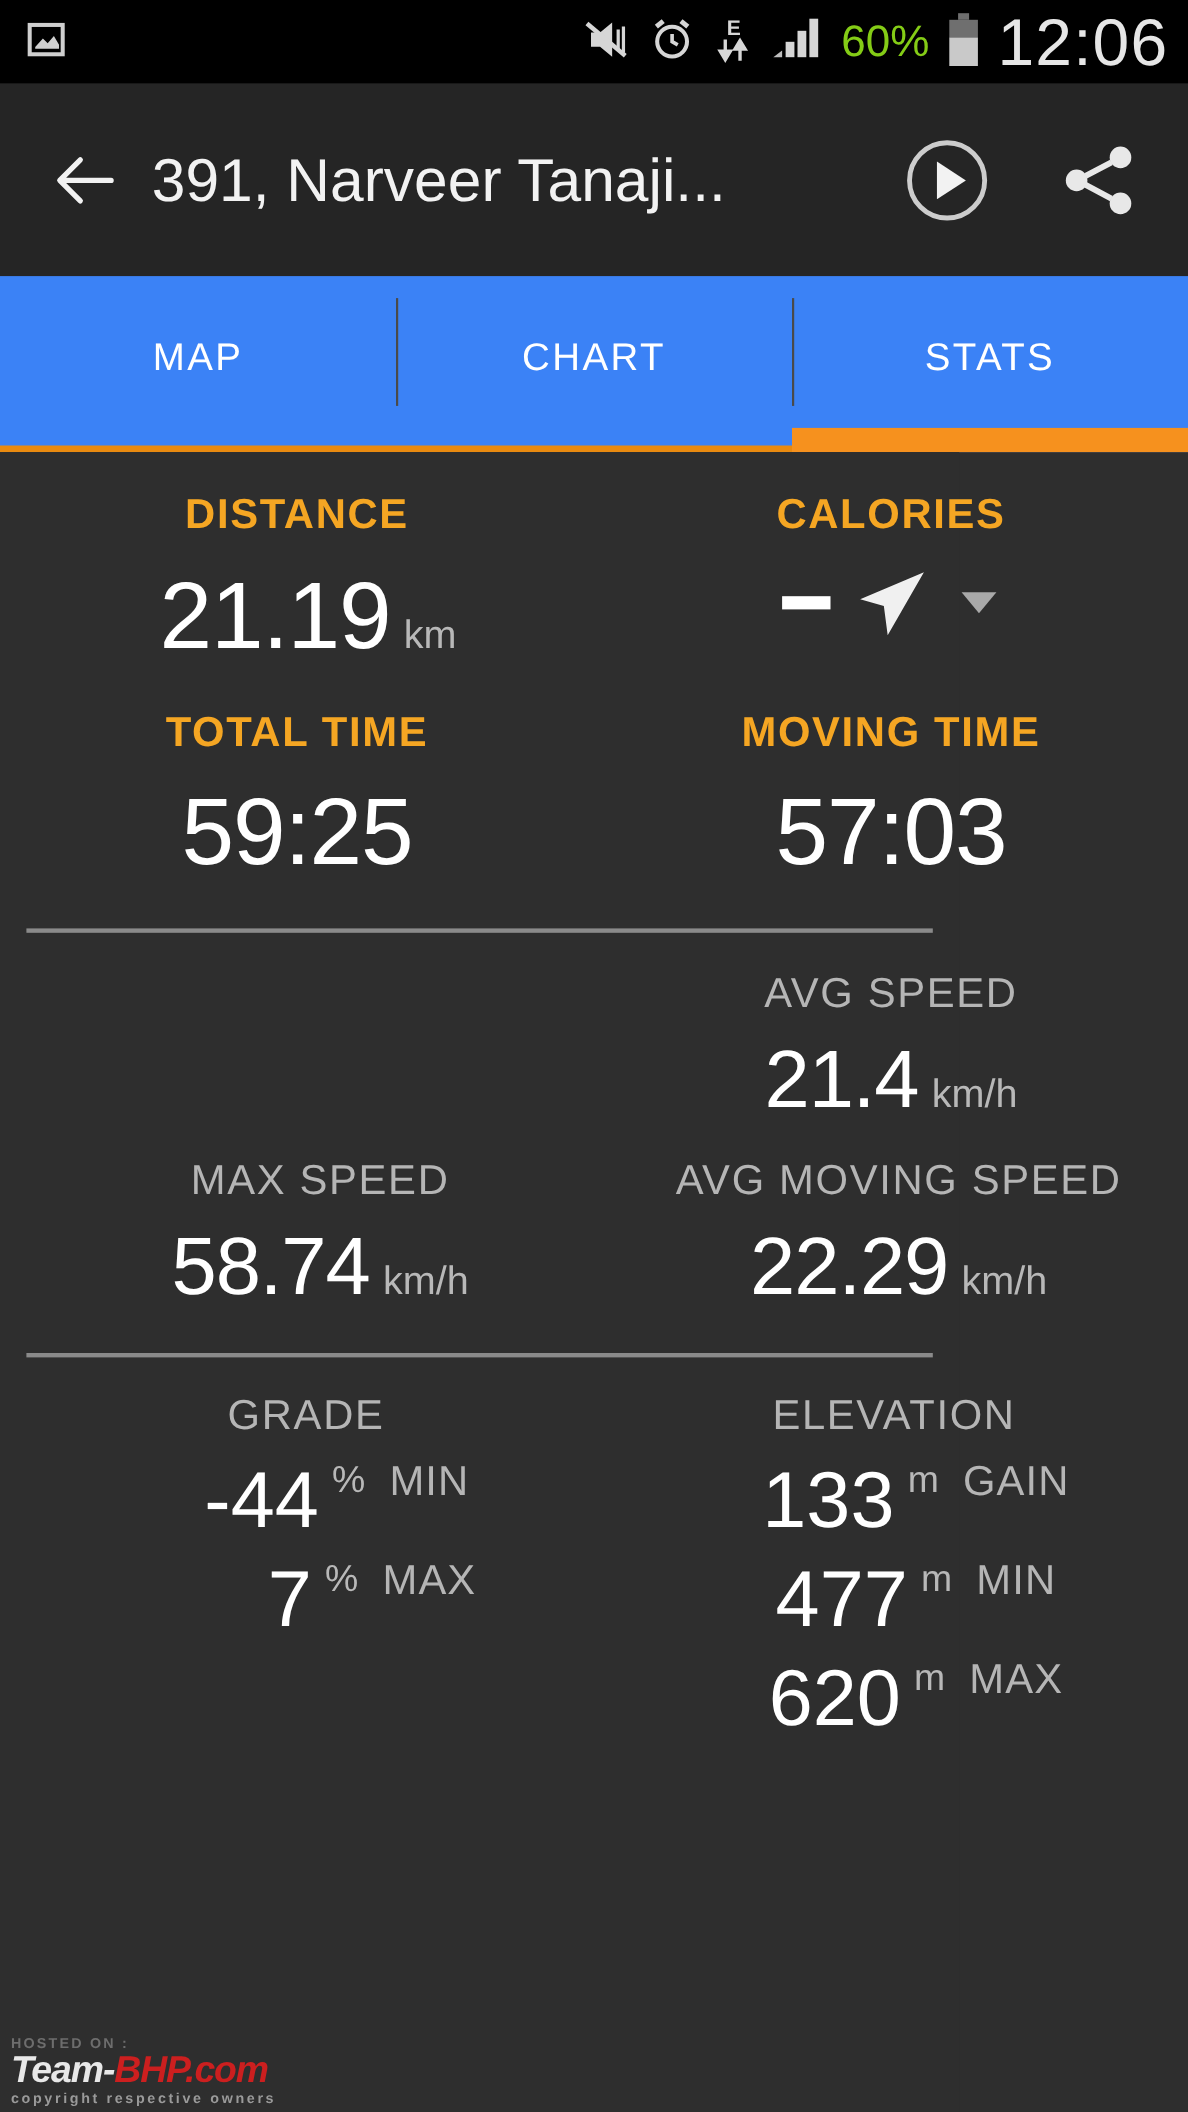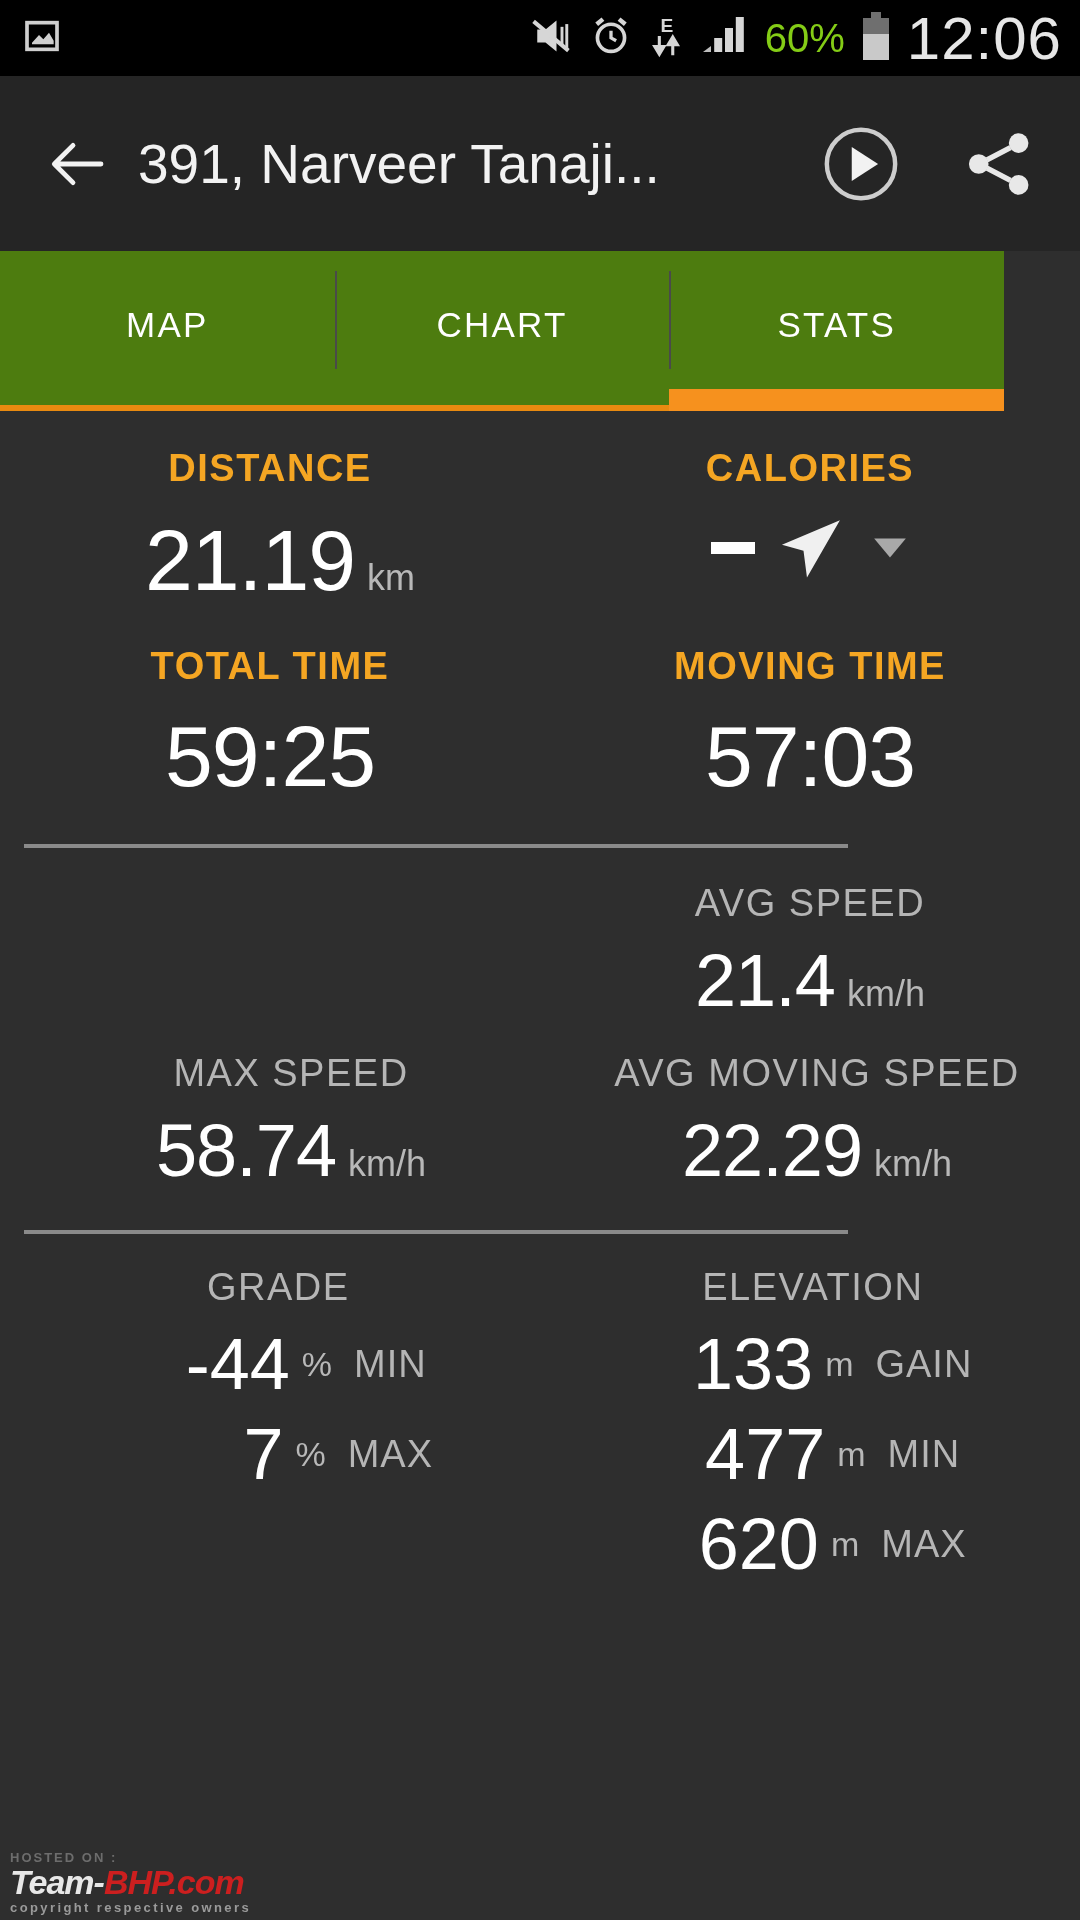--- a/index.html
+++ b/index.html
@@ -31,22 +31,22 @@
   .back-btn{ width:78px; height:78px; display:flex; align-items:center; justify-content:center; }
   .appbar-title{
     color:#f2f2f2; font-size:55px; font-weight:400; margin-left:22px;
     white-space:nowrap; overflow:hidden; max-width:570px;
   }
   .appbar-actions{ margin-left:auto; display:flex; align-items:center; gap:52px; }
   .ab-btn{ width:86px; height:86px; display:flex; align-items:center; justify-content:center; }
 
   
   .tabs{
-    position:absolute; top:251px; left:0; width:1004px; height:160px;
-    background:#4d7c0f; display:flex;justify-content:center;
+    position:absolute; top:251px; left:0; width:1080px; height:160px;
+    background:#3b82f6; display:flex;justify-content:center;
   }
   .tab{
     flex:1; position:relative; display:flex; align-items:center; justify-content:center;
     color:#ffffff; font-size:35px; letter-spacing:2.2px; font-weight:400;
     padding-bottom:12px;
   }
   .tab + .tab::before{
     content:""; position:absolute; left:0; top:20px; bottom:42px;
     width:2px; background:#4a4a4a;
   }
@@ -72,21 +72,21 @@
     text-align:center; line-height:1;
   }
 
   
   .valline{ display:flex; align-items:baseline; justify-content:center; }
   .big{ color:#ffffff; font-size:86px; font-weight:300; line-height:1; letter-spacing:-1px; }
   .big.sm{ font-size:74px; }
   .unit{ color:#b8b8b8; font-size:36px; font-weight:400; margin-left:12px; line-height:1; }
 
   
-  .ge-line{ display:flex; align-items:center; justify-content:center; }
+  .ge-line{ display:flex; align-items:flex-start; justify-content:center; }
   .ge-num{ color:#ffffff; font-size:72px; font-weight:300; line-height:1; text-align:right; min-width:160px; }
   .ge-unit{ color:#b8b8b8; font-size:34px; font-weight:400; margin-left:12px; line-height:1; }
   .ge-label{ color:#b5b5b5; font-size:38px; font-weight:400; margin-left:22px; line-height:1; letter-spacing:1px; }
 
   .divider{ height:4px; background:#8a8a8a; margin:0 24px; }
 
   
   .cal-line{ display:flex; align-items:center; justify-content:center; gap:20px; height:86px; }
   .cal-dash{ width:44px; height:12px; background:#ffffff; display:block; }
 

